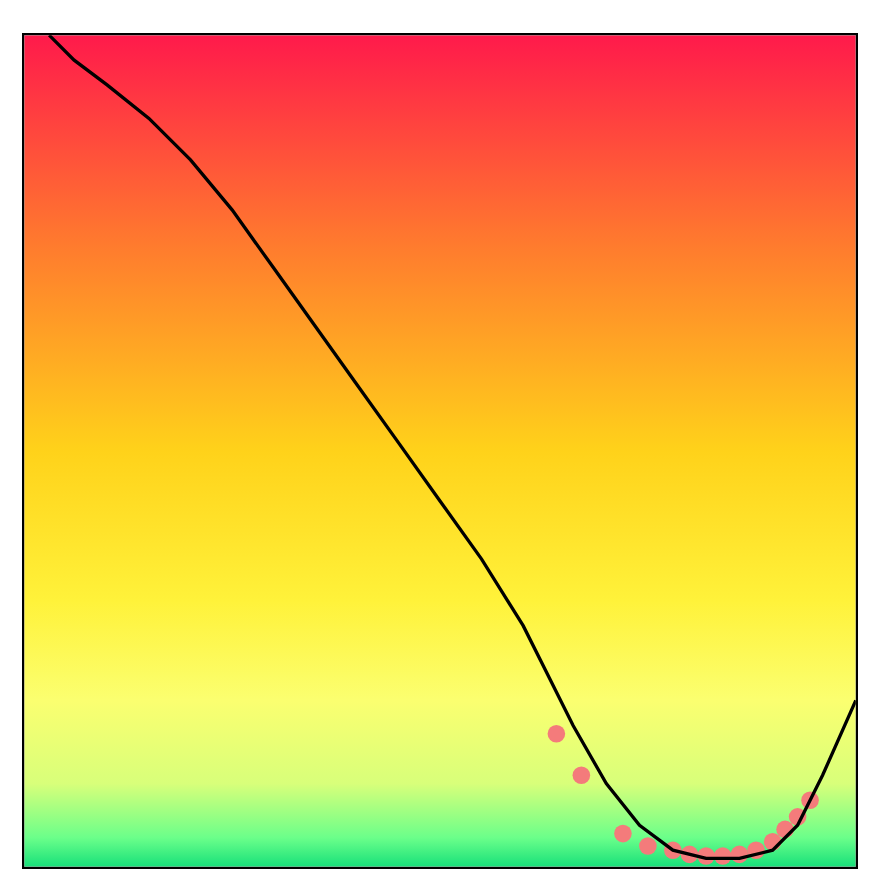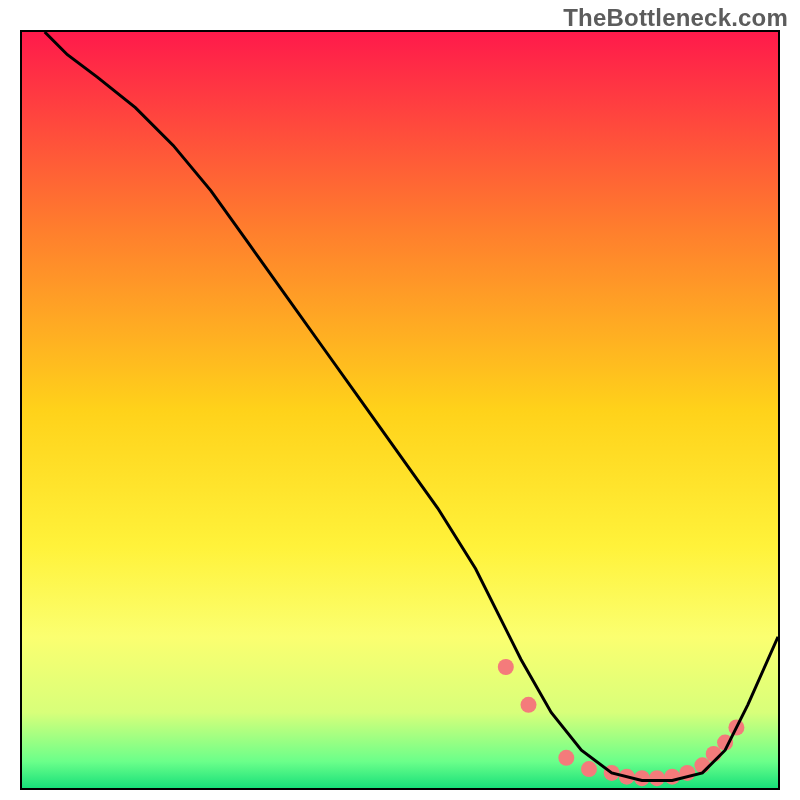--- a/index.html
+++ b/index.html
@@ -45,21 +45,20 @@
     top: 32px;
     width: 756px;
     height: 756px;
     z-index: 2;
   }
 </style>
 </head>
 <body>
 
 <div class="chart-container">
-  <div class="watermark">TheBottleneck.com</div>
 
   <svg class="gradient-bg" viewBox="0 0 756 756" preserveAspectRatio="none">
     <defs>
       <linearGradient id="bg-grad" x1="0" y1="0" x2="0" y2="1">
           <stop offset="0%" stop-color="#ff1a4b"></stop>
           <stop offset="25%" stop-color="#ff7a2e"></stop>
           <stop offset="50%" stop-color="#ffd21a"></stop>
           <stop offset="68%" stop-color="#fff23a"></stop>
           <stop offset="80%" stop-color="#fbff70"></stop>
           <stop offset="90%" stop-color="#d8ff7a"></stop>

